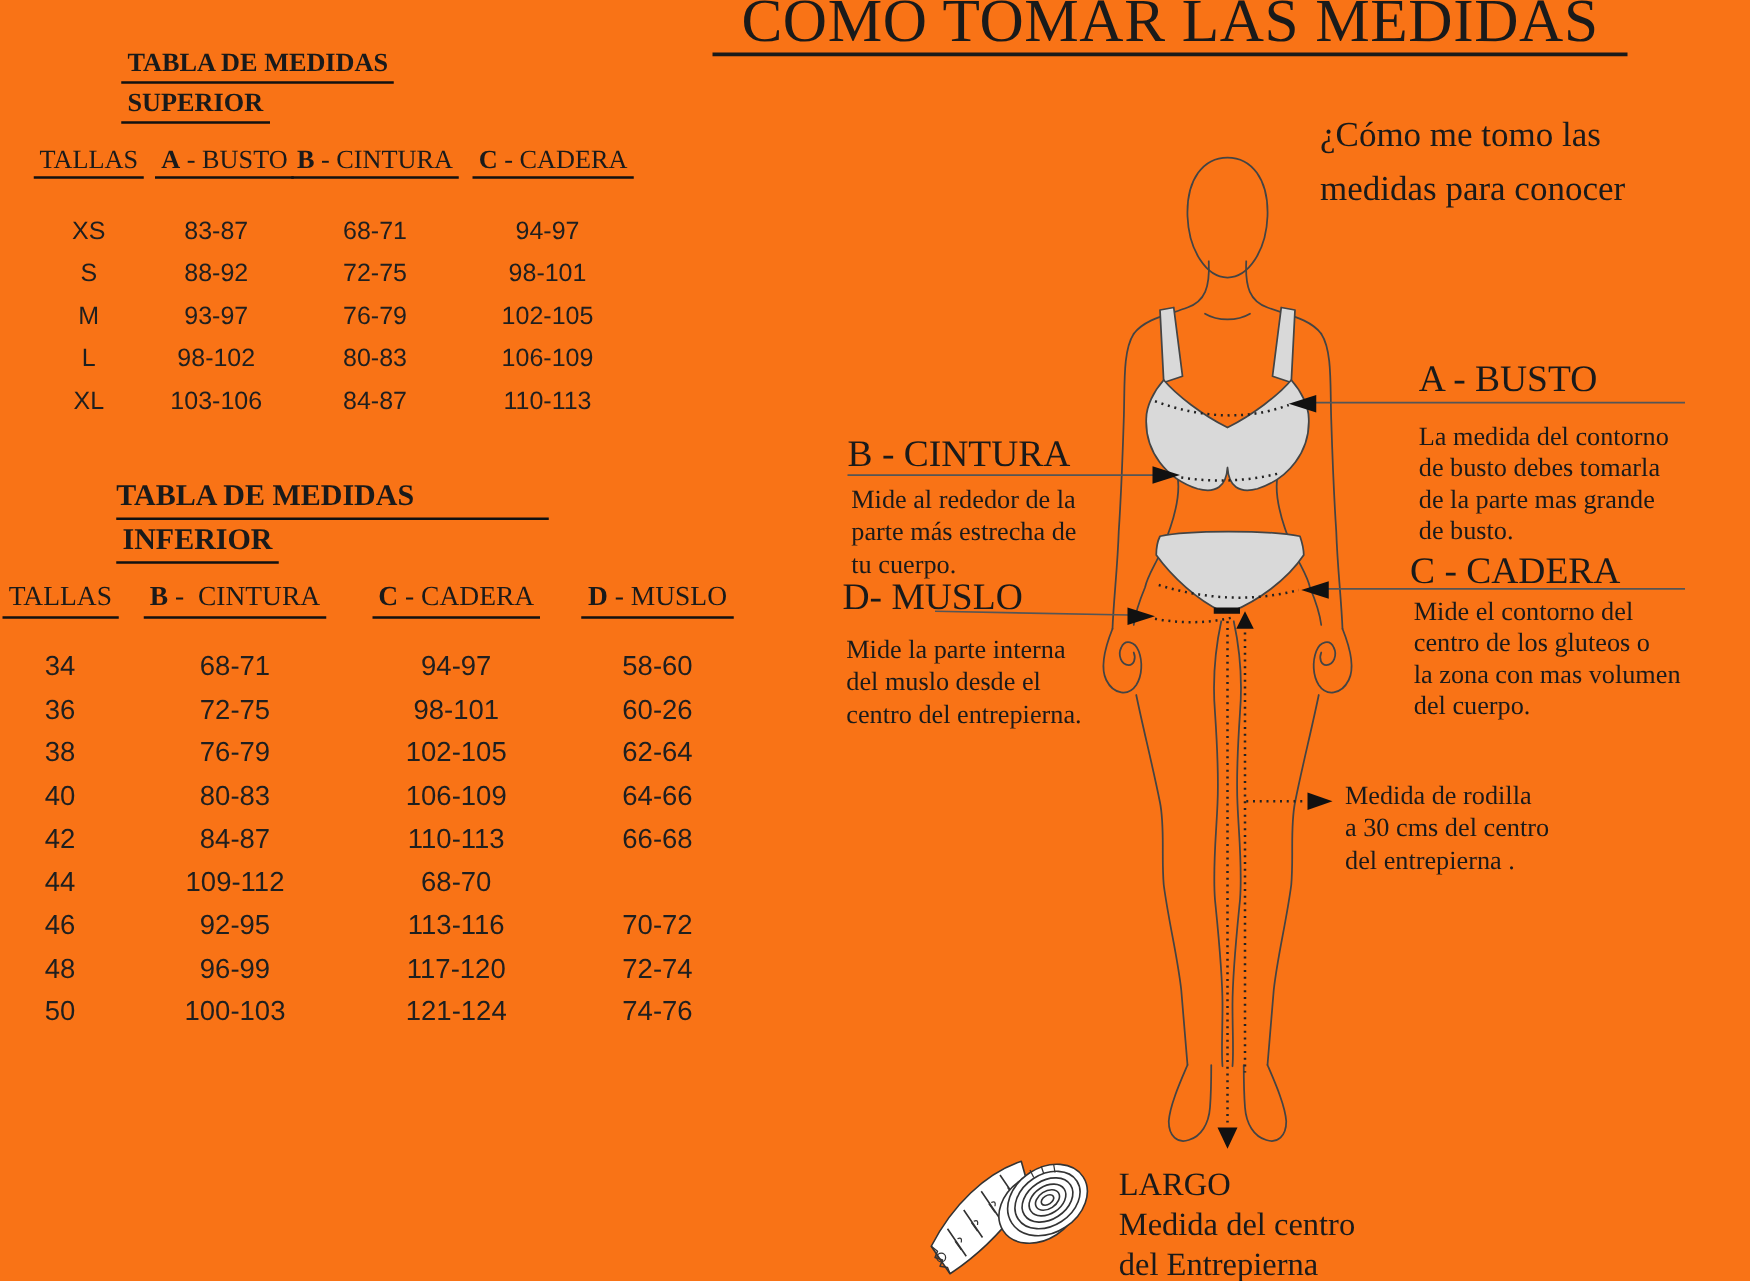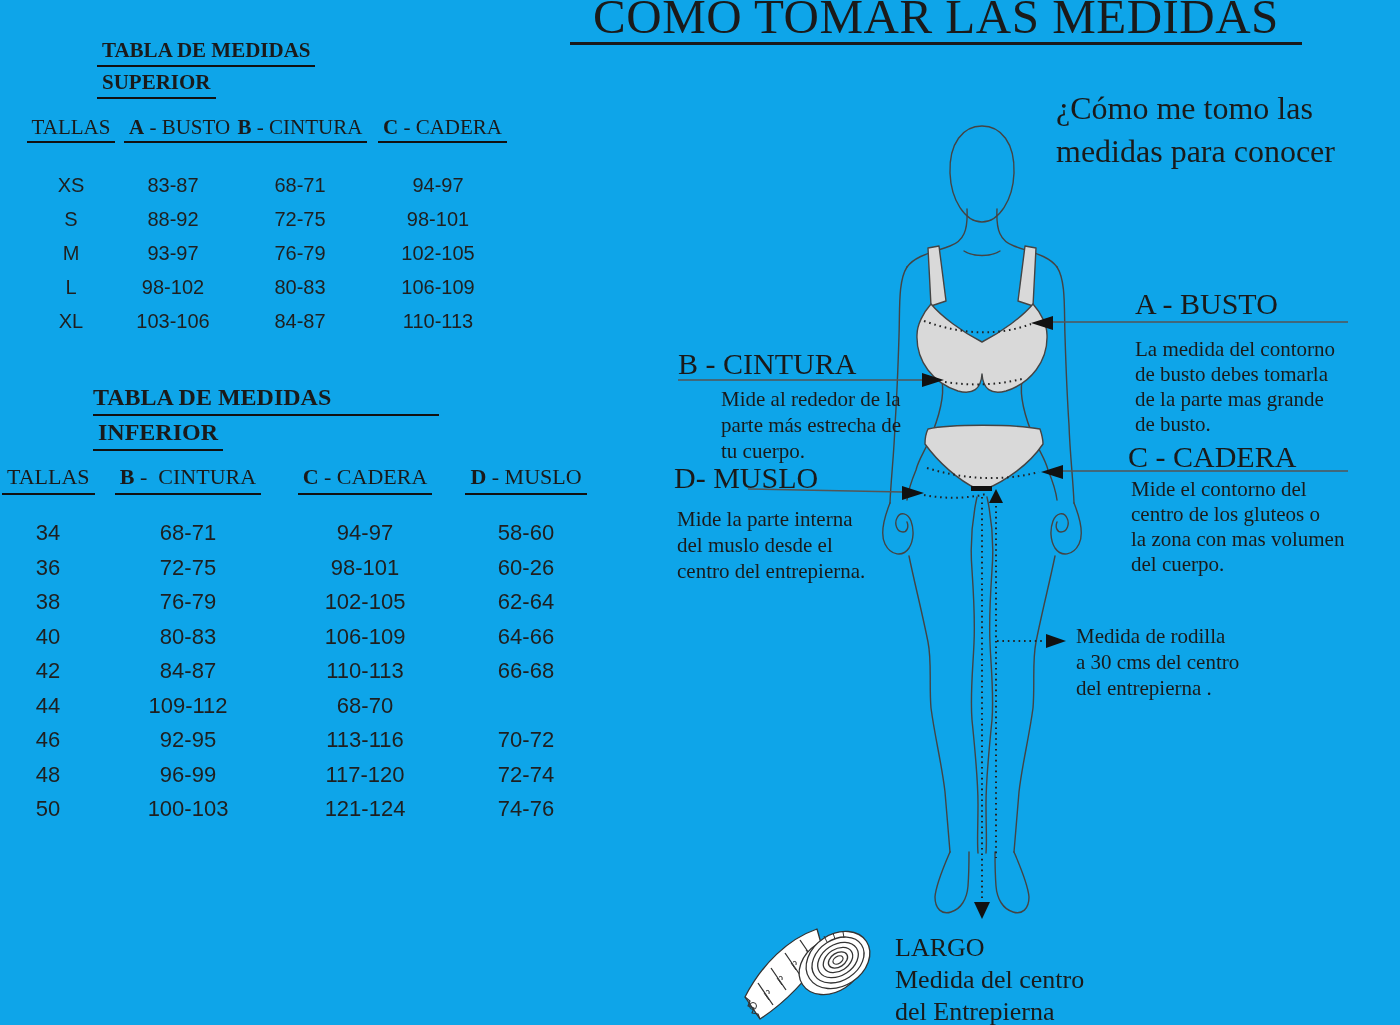--- a/index.html
+++ b/index.html
@@ -1,16 +1,16 @@
 <!DOCTYPE html>
 <html><head>
 <meta charset="utf-8">
 <style>
   html,body{margin:0;padding:0;background:#fff;}
-  .screen{position:relative;width:1400px;height:1025px;background:#0ea5e9;overflow:hidden;
+  .screen{position:relative;width:1400px;height:1025px;background:#f97316;overflow:hidden;
           font-family:"Liberation Serif",serif;color:#1a1a1a;}
   .abs{position:absolute;}
 
   
   #main-title{left:570px;top:-8px;width:732px;height:50px;line-height:50px;font-size:49px;
               text-align:center;letter-spacing:.5px;border-bottom:3px solid #1a1a1a;white-space:nowrap;}
 
   
   .tbl-title{text-align:left;font-weight:bold;}
   #sup-title{left:97px;top:38px;width:292px;font-size:21px;line-height:24px;}
@@ -32,25 +32,25 @@
   #sup-table .tcell:nth-child(4){width:120px;}
   #inf-table{left:2px;top:464px;font-size:22px;}
   #inf-table .thead{line-height:26px;margin-bottom:21px;}
   #inf-table .drow{height:34.5px;line-height:34.5px;font-size:22px;}
   #inf-table .tcell:nth-child(1){width:92px;}
   #inf-table .tcell:nth-child(2){width:188px;}
   #inf-table .tcell:nth-child(3){width:166px;}
   #inf-table .tcell:nth-child(4){width:156px;}
 
   
-  #question{left:1056px;top:87px;font-size:32px;line-height:43px;white-space:nowrap;}
+  #question{left:1056px;top:87px;font-size:28px;line-height:43px;white-space:nowrap;}
   .ann-label{font-size:30px;white-space:nowrap;}
   .ann-desc{font-size:21px;white-space:nowrap;}
   #busto-label{left:1135px;top:287px;}   #busto-desc{left:1135px;top:326px;line-height:25px;margin-top:11px;}
-  #cintura-label{left:678px;top:347px;}  #cintura-desc{left:721px;top:386px;line-height:26px;}
+  #cintura-label{left:678px;top:347px;}  #cintura-desc{left:681px;top:386px;line-height:26px;}
   #cadera-label{left:1128px;top:440px;}  #cadera-desc{left:1131px;top:477px;line-height:25px;}
   #muslo-label{left:674px;top:461px;}    #muslo-desc{left:677px;top:506px;line-height:26px;}
   #rodilla-desc{left:1076px;top:623px;font-size:21px;line-height:26px;white-space:nowrap;}
   #largo-block{left:895px;top:932px;font-size:26px;line-height:32px;white-space:nowrap;}
   #figure-svg{left:590px;top:70px;}
 </style>
 </head>
 <body>
 
 <div class="screen">

